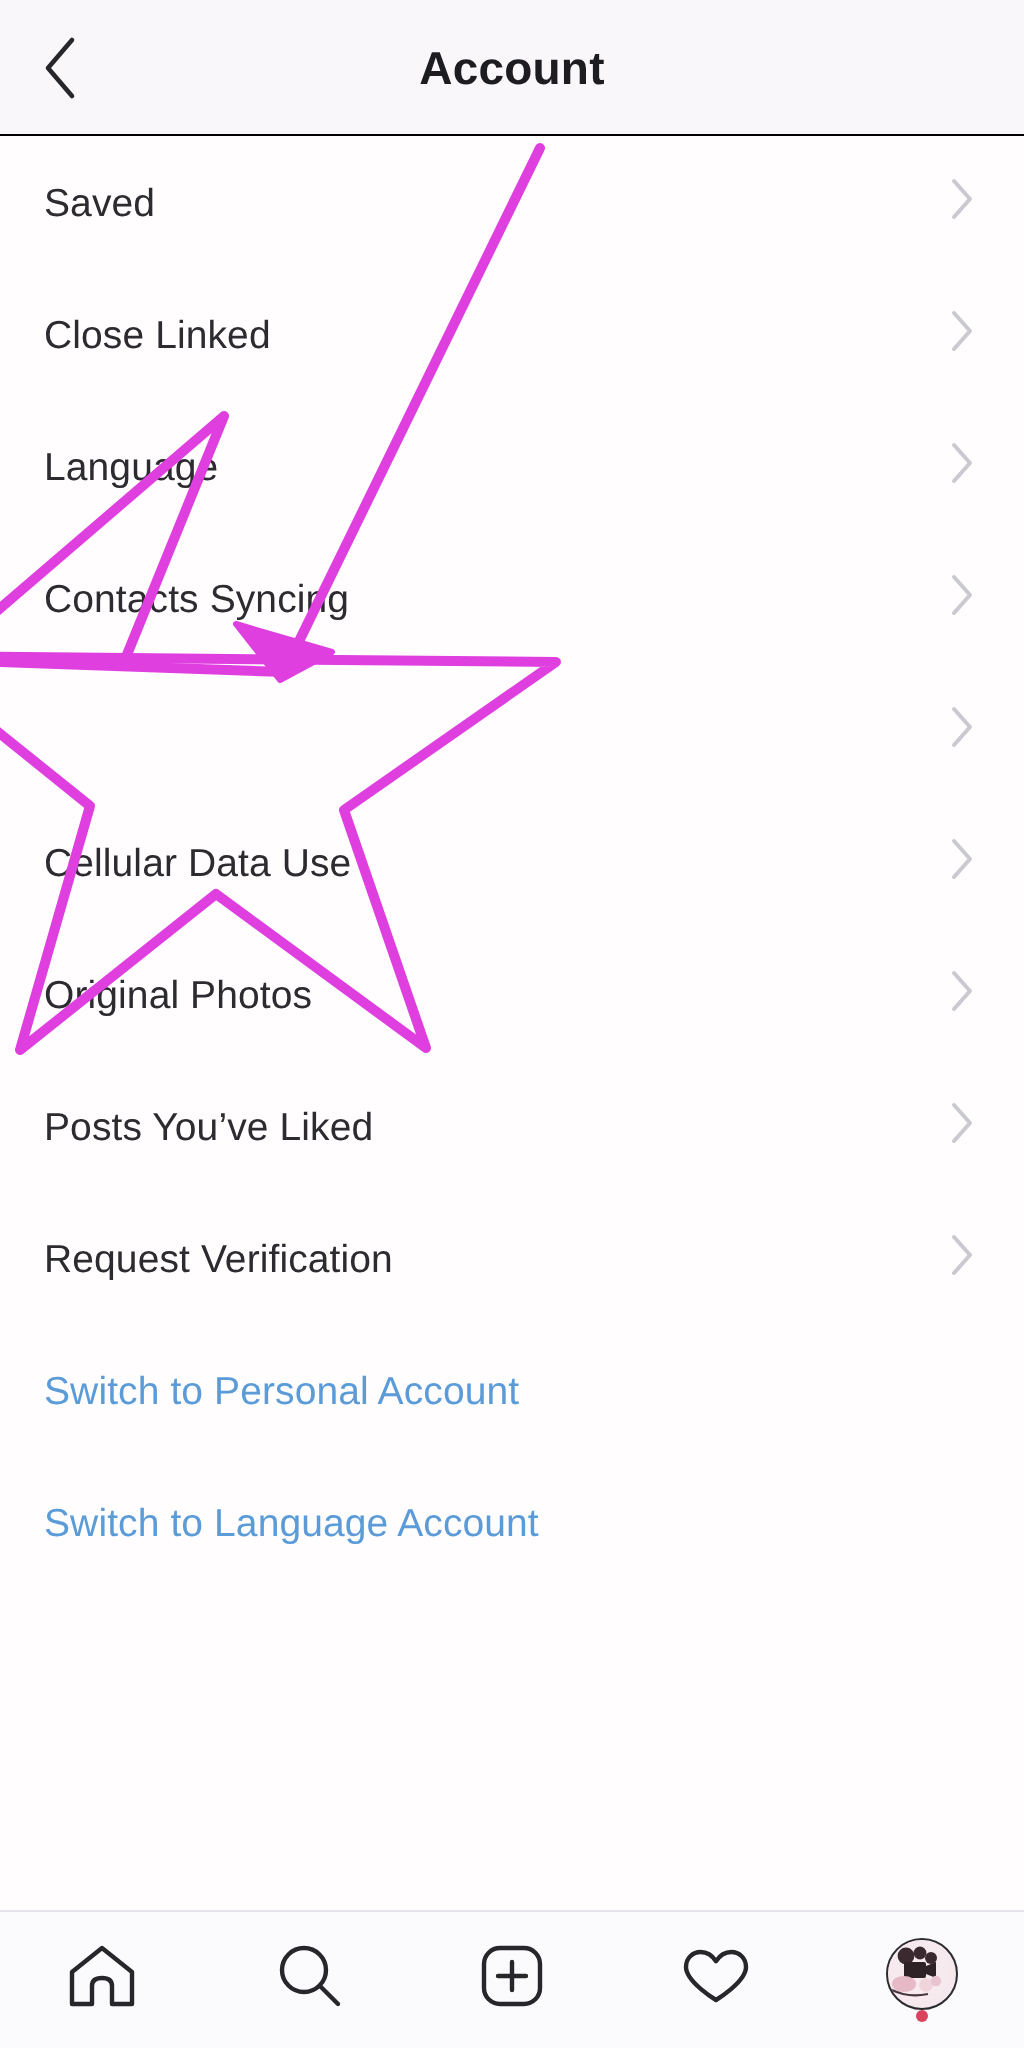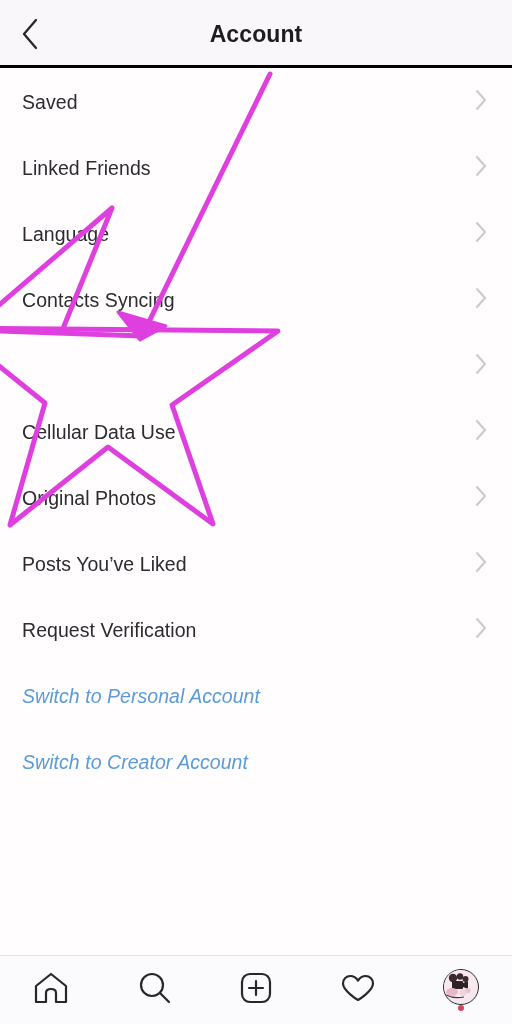--- a/index.html
+++ b/index.html
@@ -19,21 +19,21 @@
     overflow: hidden;
   }
 
   
   #header {
     position: absolute;
     left: 0; top: 0;
     width: 512px;
     height: 68px;
     background: #f9f7fa;
-    border-bottom: 3px solid #000000;
+    border-bottom: 1px solid #000000;
     box-sizing: border-box;
   }
   #back-btn {
     position: absolute;
     left: 8px; top: 12px;
     width: 44px; height: 44px;
     display: flex;
     align-items: center;
     justify-content: center;
     cursor: pointer;
@@ -86,21 +86,20 @@
     display: flex;
     align-items: center;
     padding: 0 22px;
     box-sizing: border-box;
     cursor: pointer;
   }
   .link-label {
     font-size: 19.5px;
     color: #5a9bd8;
     letter-spacing: 0.05px;
-    font-style: italic;
   }
 
   
   #annotation {
     position: absolute;
     left: 0; top: 0;
     width: 512px; height: 1024px;
     pointer-events: none;
   }
 
@@ -176,21 +175,21 @@
     <div class="row">
       <span class="row-label">Saved</span>
       <span class="row-chevron">
         <svg width="13" height="22" viewBox="0 0 13 22" fill="none">
           <path d="M2 2 L10 11 L2 20" stroke="#c9c9cf" stroke-width="2" stroke-linecap="round" stroke-linejoin="round"></path>
         </svg>
       </span>
     </div>
 
     <div class="row">
-      <span class="row-label">Linked Friends</span>
+      <span class="row-label">Close Linked</span>
       <span class="row-chevron">
         <svg width="13" height="22" viewBox="0 0 13 22" fill="none">
           <path d="M2 2 L10 11 L2 20" stroke="#c9c9cf" stroke-width="2" stroke-linecap="round" stroke-linejoin="round"></path>
         </svg>
       </span>
     </div>
 
     <div class="row">
       <span class="row-label">Language</span>
       <span class="row-chevron">
@@ -251,21 +250,21 @@
           <path d="M2 2 L10 11 L2 20" stroke="#c9c9cf" stroke-width="2" stroke-linecap="round" stroke-linejoin="round"></path>
         </svg>
       </span>
     </div>
 
     <div class="link-row">
       <span class="link-label">Switch to Personal Account</span>
     </div>
 
     <div class="link-row">
-      <span class="link-label">Switch to Creator Account</span>
+      <span class="link-label">Switch to Language Account</span>
     </div>
 
   </div>
 
   <svg id="annotation" viewBox="0 0 512 1024">
     <g fill="none" stroke="#e03fe0" stroke-width="5" stroke-linecap="round" stroke-linejoin="round">
       <path d="M270 74
                L142 336
                L-30 330
                L112 208

